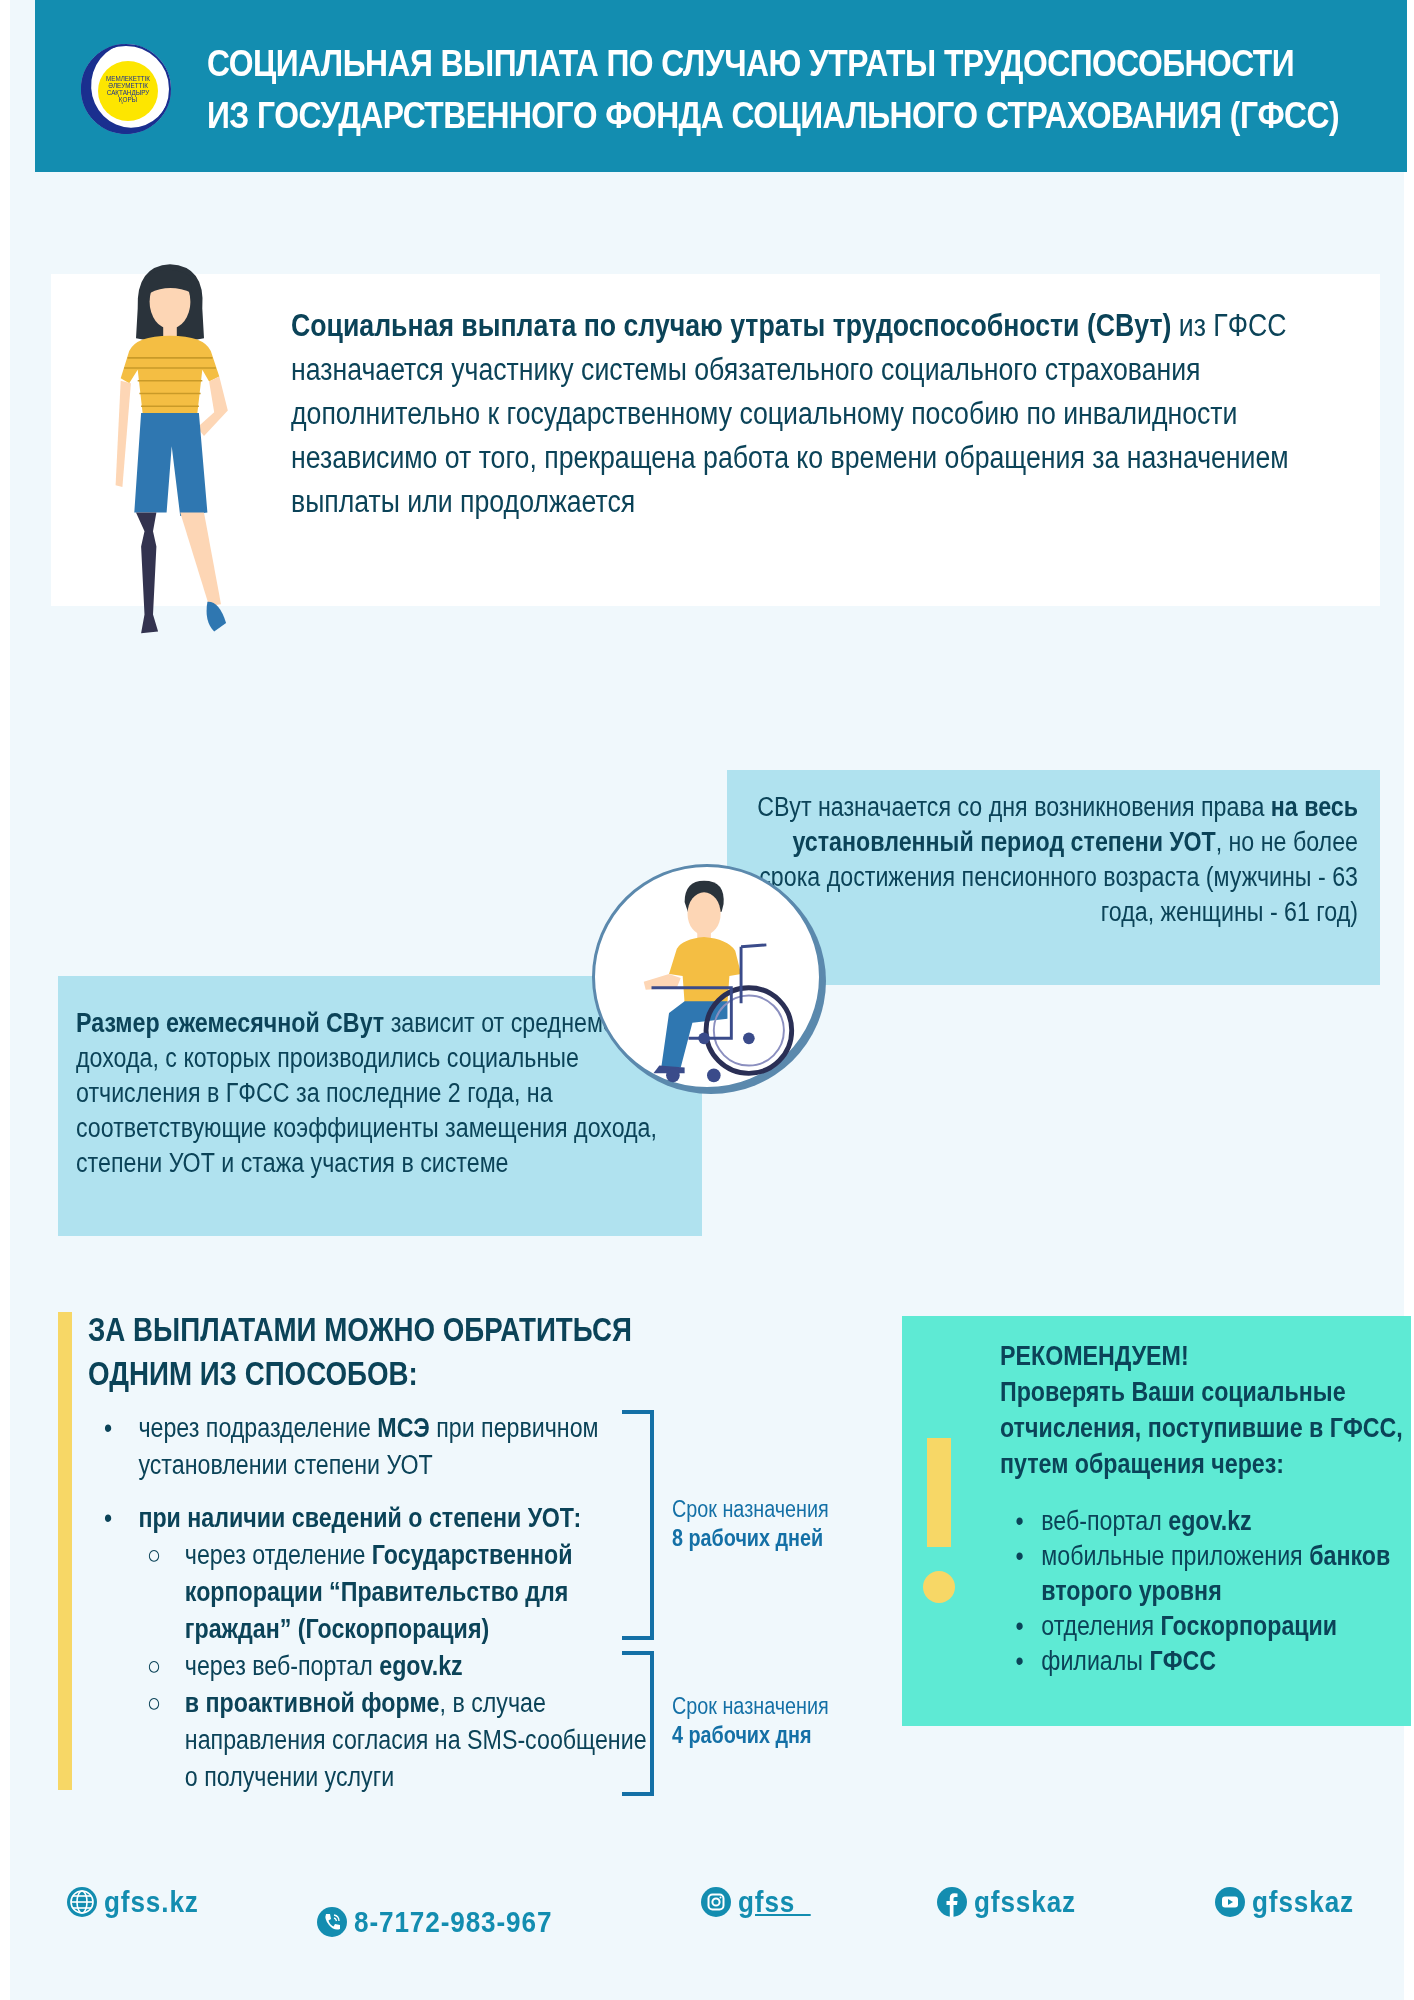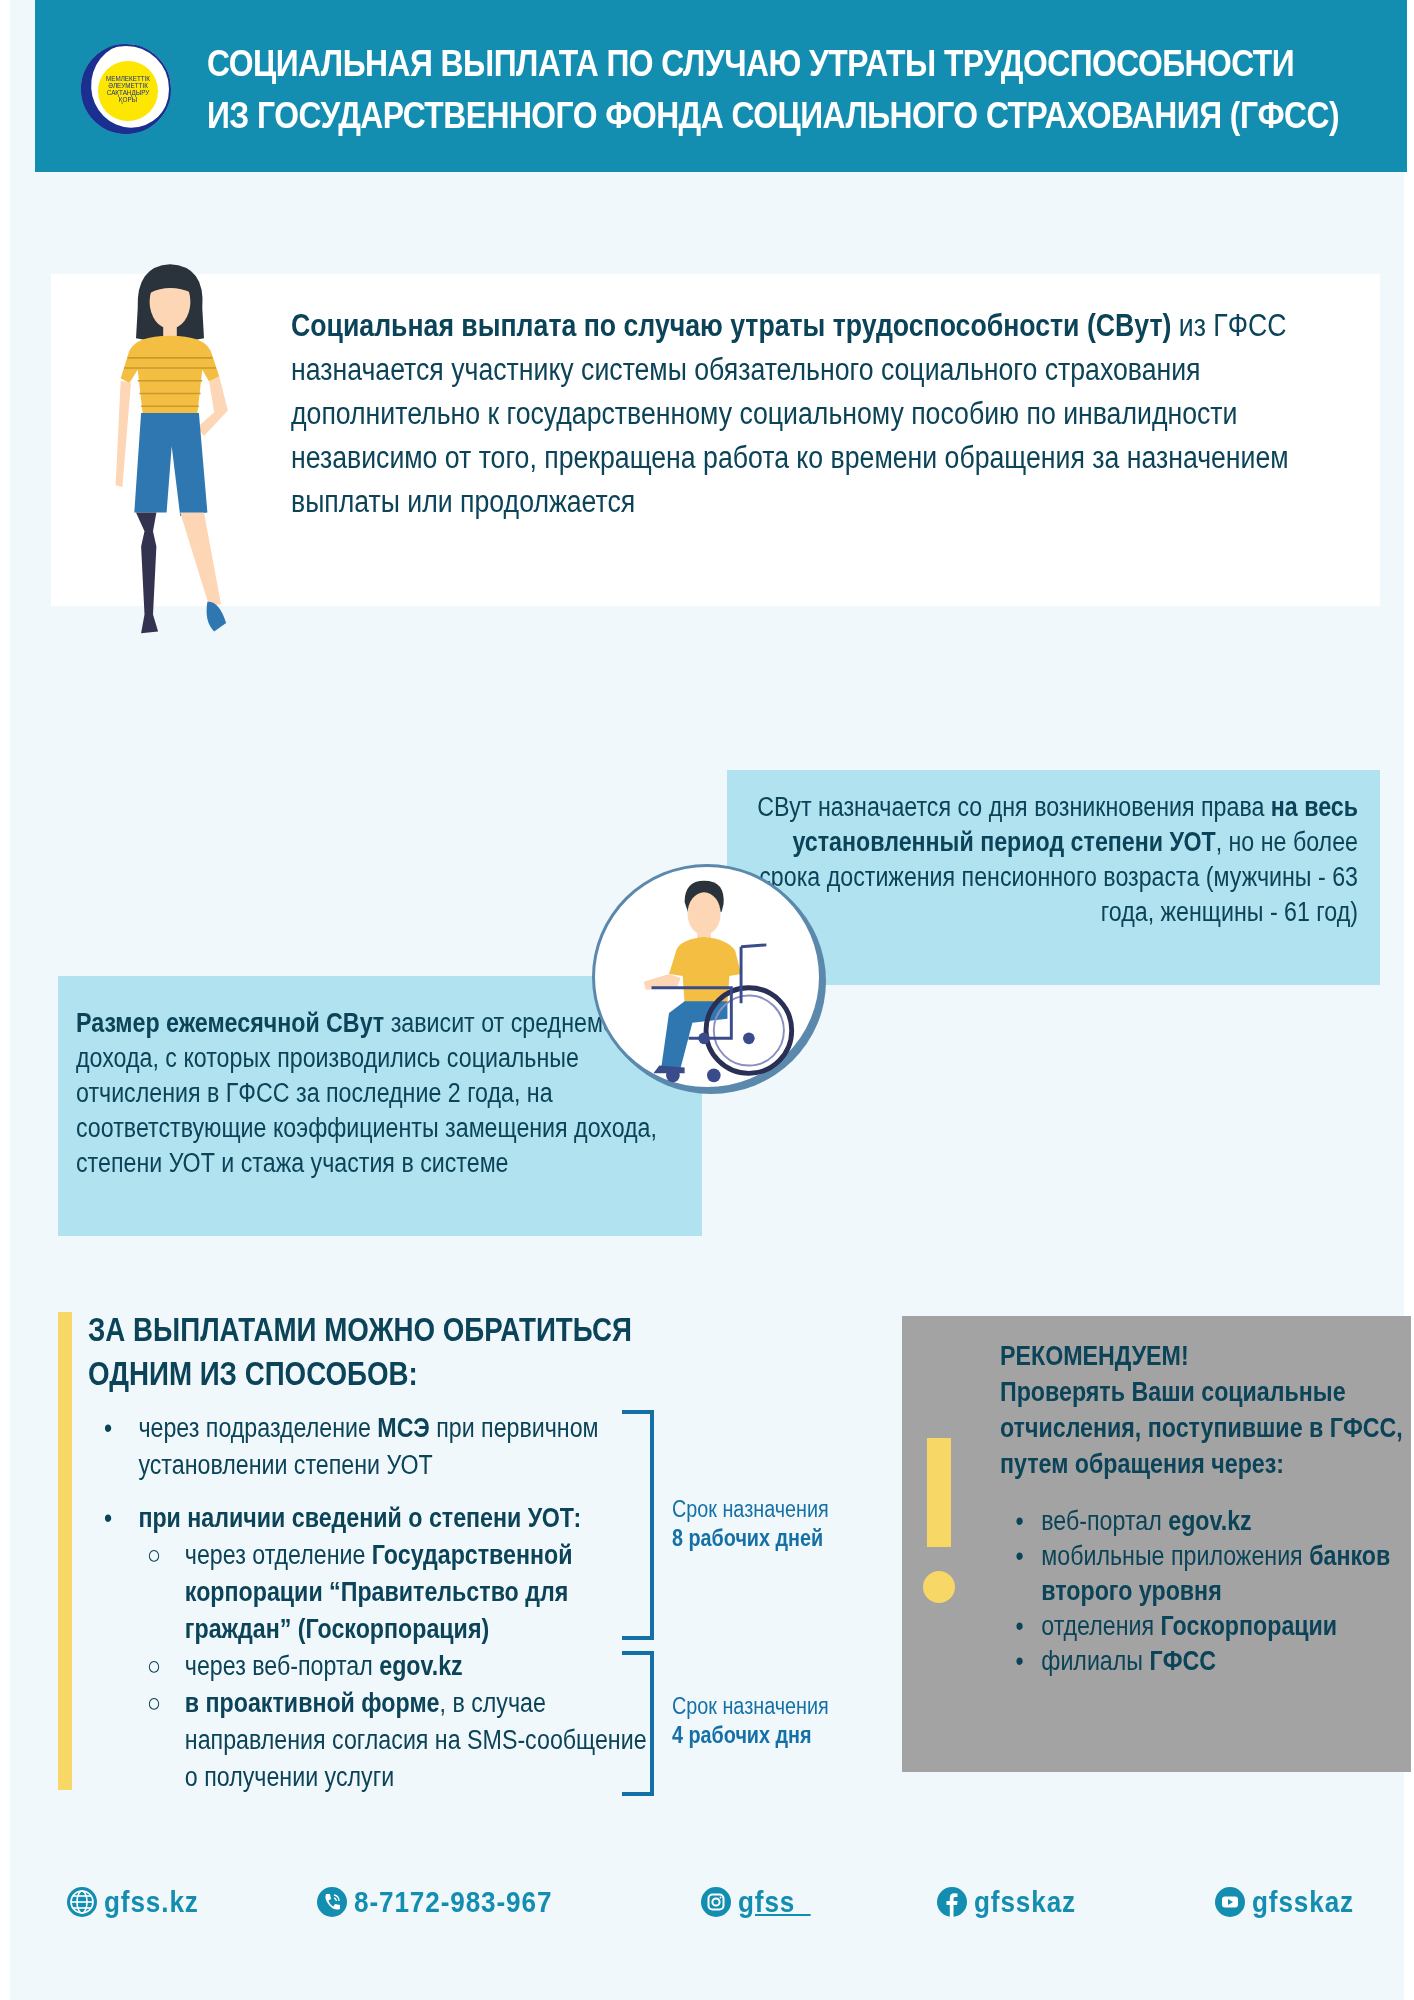--- a/index.html
+++ b/index.html
@@ -80,21 +80,21 @@
   #bracket-1 { left: 612px; top: 1410px; width: 32px; height: 230px; }
   #bracket-2 { left: 612px; top: 1651px; width: 32px; height: 145px; }
   .deadline {
     position: absolute; left: 662px; font-size: 23px; line-height: 29px; color: #1470a6;
     transform: scaleX(0.86); transform-origin: left top; white-space: nowrap;
   }
   #deadline-1 { top: 1495px; }
   #deadline-2 { top: 1692px; }
 
   
-  #rec-card { position: absolute; left: 892px; top: 1316px; width: 509px; height: 456px; background: #a3a3a3; }
+  #rec-card { position: absolute; left: 892px; top: 1316px; width: 509px; height: 410px; background: #5eead4; }
   #excl-bar { position: absolute; left: 25px; top: 122px; width: 24px; height: 109px; background: #f7d766; }
   #excl-dot { position: absolute; left: 21px; top: 255px; width: 32px; height: 32px; border-radius: 50%; background: #f7d766; }
   #rec-text {
     position: absolute; left: 98px; top: 22px; width: 470px;
     font-size: 27px; line-height: 36px; color: #0b4358;
     transform: scaleX(0.86); transform-origin: left top;
   }
   #rec-heading { font-weight: bold; }
   #rec-body { font-weight: bold; }
   #rec-list { margin-top: 22px; }
@@ -240,21 +240,21 @@
       <g fill="none" stroke="#ffffff" stroke-width="1.6">
         <circle cx="16" cy="16" r="11"></circle>
           <ellipse cx="16" cy="16" rx="5" ry="11"></ellipse>
         <line x1="5" y1="16" x2="27" y2="16"></line>
           <line x1="7" y1="10" x2="25" y2="10"></line>
           <line x1="7" y1="22" x2="25" y2="22"></line>
       </g>
     </svg>
     <span class="flabel">gfss.kz</span>
   </div>
-  <div class="footer-item" style="left:306px;">
+  <div class="footer-item" style="left:306px;margin-top:20px;">
     <svg class="ficon" viewBox="0 0 32 32">
       <circle cx="16" cy="16" r="15" fill="#138db0"></circle>
       <path d="M10 8 L14 8 L15 13 L12.5 14.5 Q14 19 17.5 20.5 L19 18 L24 19 L24 23 Q18 25 13 19 Q8 13 10 8 Z" fill="#ffffff"></path>
       <path d="M18 9 Q23 10 23 15 M18 12 Q20 12.5 20.5 15" stroke="#ffffff" stroke-width="1.3" fill="none"></path>
     </svg>
     <span class="flabel">8-7172-983-967</span>
   </div>
   <div class="footer-item" style="left:690px;text-decoration:underline;">
     <svg class="ficon" viewBox="0 0 32 32">
       <circle cx="16" cy="16" r="15" fill="#138db0"></circle>

